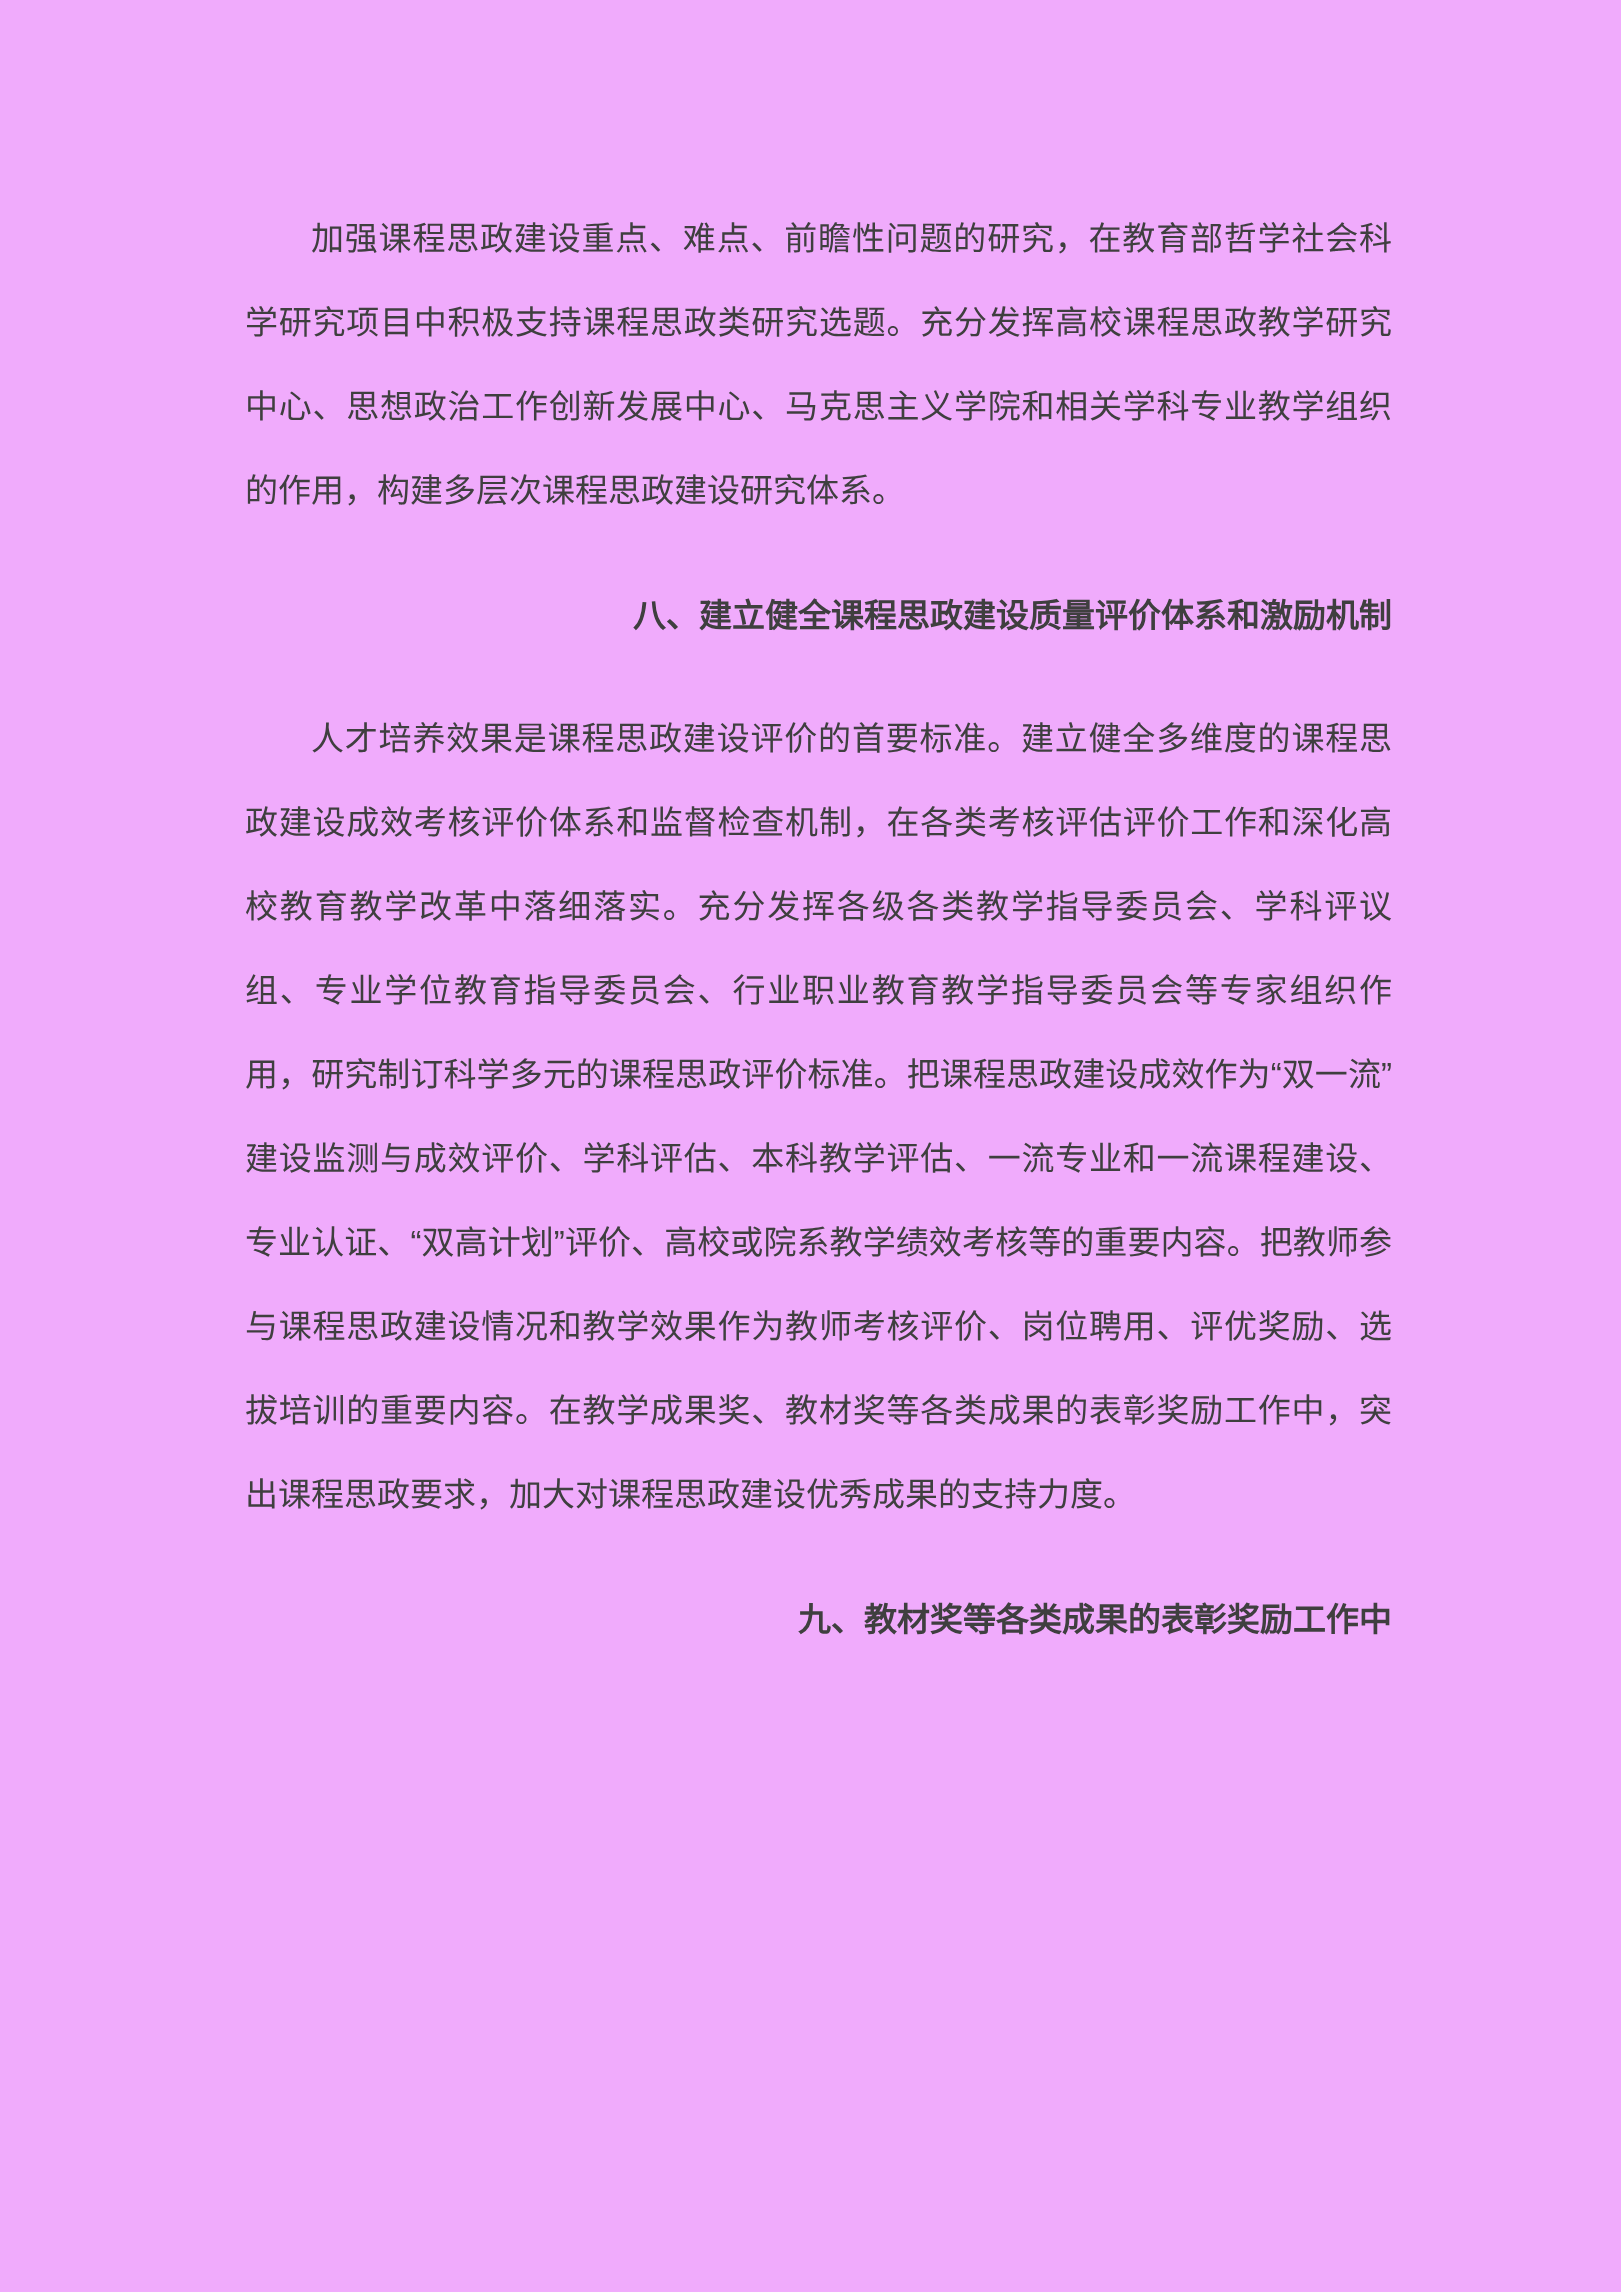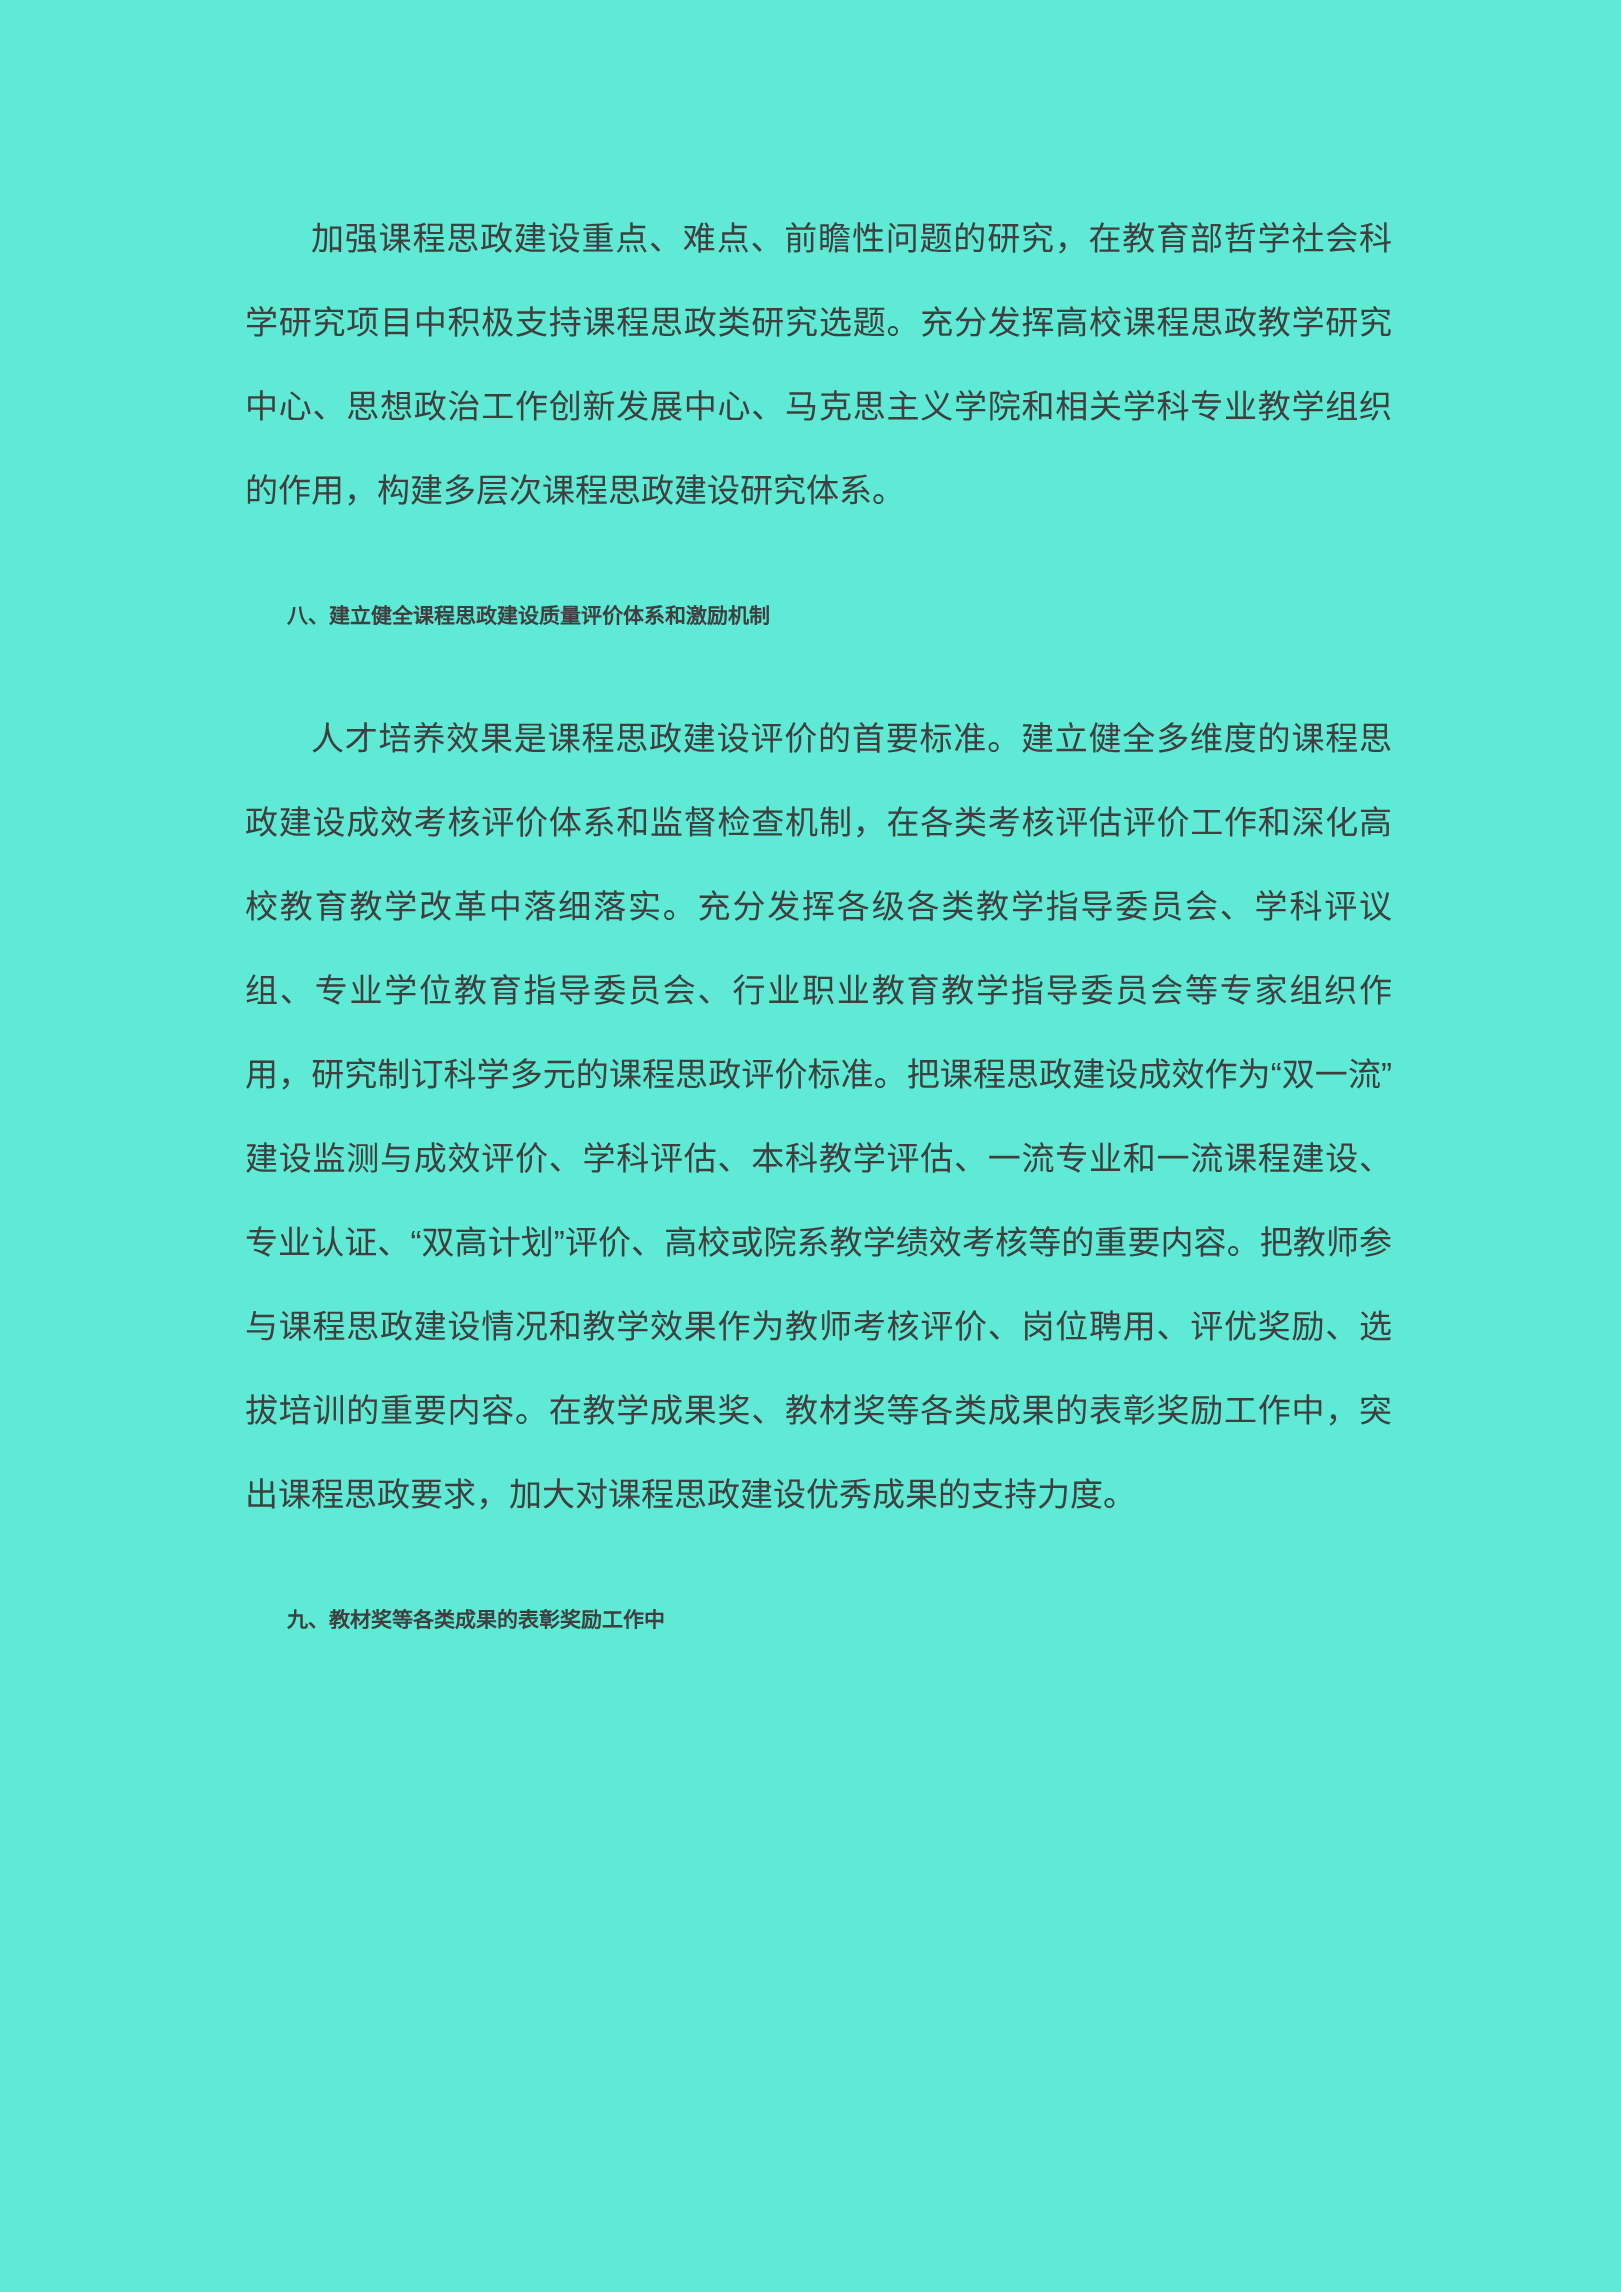--- a/index.html
+++ b/index.html
@@ -11,42 +11,42 @@
     width: 1621px;
     height: 2293px;
     overflow: hidden;
     font-family: "Liberation Sans", sans-serif;
   }
   .page {
     box-sizing: border-box;
     width: 1621px;
     height: 2293px;
     padding: 197px 229px 0 245px;
-    background: #5eead4;
+    background: #f0abfc;
   }
   .doc-text {
     color: #3f3f3f;
     font-size: 33px;
     line-height: 84px;
     width: 1147px;
   }
   p.body-para {
     margin: 0;
     text-indent: 2em;
     text-align: justify;
     text-justify: inter-ideograph;
     word-break: break-all;
   }
   h2.section-heading {
     margin: 41px 0 39px 0;
-    font-size: 21px;
+    font-size: 33px;
     line-height: 84px;
     font-weight: bold;
     text-indent: 2em;
-    text-align: left;
+    text-align: right;
     color: #3f3f3f;
   }
 </style>
 </head>
 <body>
 
 <div class="page">
   <div class="doc-text">
 
     <p class="body-para">加强课程思政建设重点、难点、前瞻性问题的研究，在教育部哲学社会科学研究项目中积极支持课程思政类研究选题。充分发挥高校课程思政教学研究中心、思想政治工作创新发展中心、马克思主义学院和相关学科专业教学组织的作用，构建多层次课程思政建设研究体系。</p>

